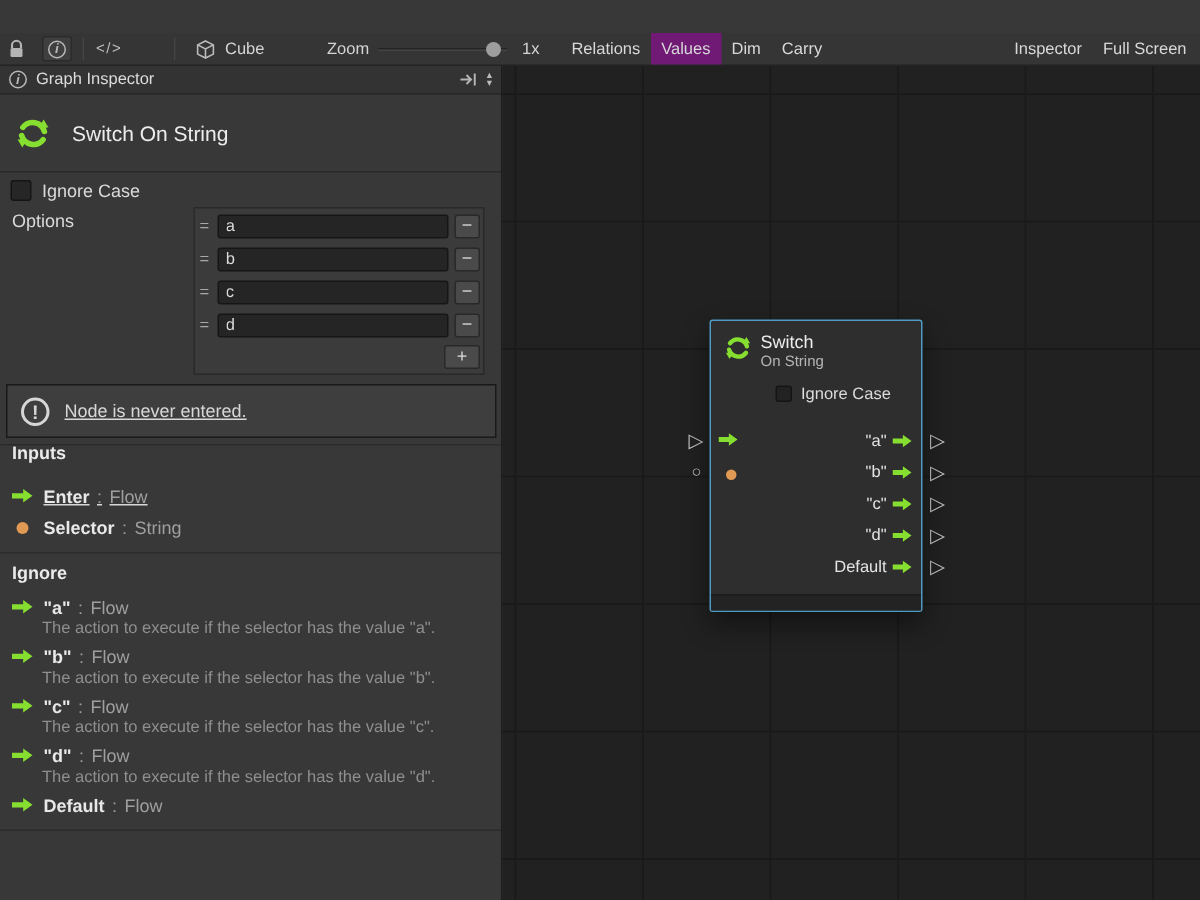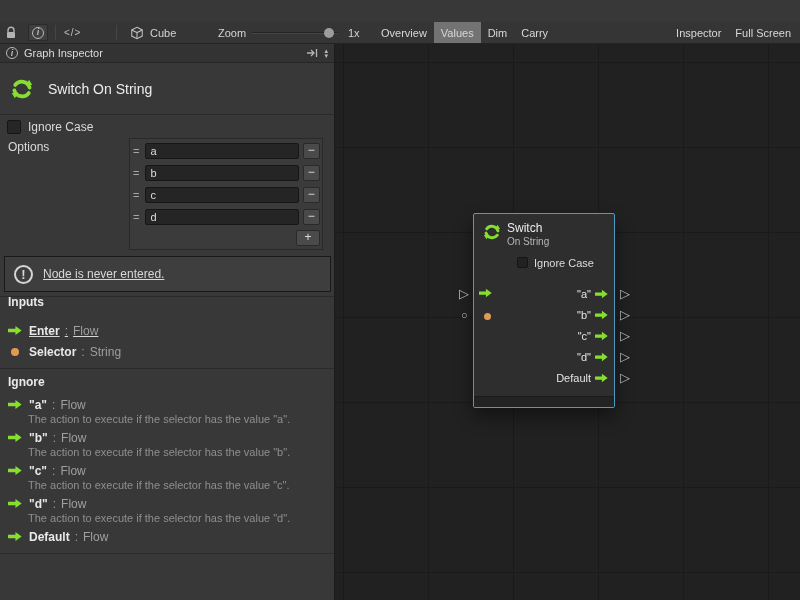--- a/index.html
+++ b/index.html
@@ -15,21 +15,21 @@
   .tab { position:absolute; left:0; top:0; height:22px; display:flex; align-items:center; gap:6px; padding:0 10px; background:#3c3c3c; font-size:11px; color:#e2e2e2; }
   .winctl { position:absolute; right:6px; top:0; height:22px; display:flex; align-items:center; gap:10px; color:#c6c6c6; }
   .winctl span { cursor:default; line-height:1; }
 
   
   .toolbar { position:absolute; left:0; top:22px; width:800px; height:22px; background:#353535; border-bottom:1px solid #232323; font-size:11px; color:#d4d4d4; }
   .tb { position:absolute; top:0; height:21px; display:flex; align-items:center; }
   .tb-sep { position:absolute; top:3px; width:1px; height:15px; background:#2a2a2a; border-right:1px solid #454545; }
   .tb-right { position:absolute; right:2px; top:0; height:21px; display:flex; align-items:stretch; }
   .tb-btn { display:flex; align-items:center; gap:3px; padding:0 7px; color:#d8d8d8; cursor:default; }
-  .tb-btn.active { background:#737373; }
+  .tb-btn.active { background:#701a75; }
   .tb-btn.disabled { color:#7e7e7e;margin-top:28px; }
   .slider-track { position:absolute; left:252px; top:10px; width:86px; height:2px; background:#242424; border-bottom:1px solid #454545; }
   .slider-knob { position:absolute; left:72px; top:-4px; width:10px; height:10px; border-radius:50%; background:#9d9d9d; }
   .info-circle { display:inline-flex; align-items:center; justify-content:center; width:12px; height:12px; border:1px solid #b9b9b9; border-radius:50%; font-size:9px; font-style:italic; font-weight:bold; color:#b9b9b9; line-height:1; }
   .code-glyph { color:#bdbdbd; font-size:10px; letter-spacing:1px; }
 
   
   .panel { position:absolute; left:0; top:44px; width:335px; height:556px; background:#383838; border-right:1px solid #1c1c1c; }
   .p-head { position:absolute; left:0; top:0; width:100%; height:19px; background:#333333; border-bottom:1px solid #262626; display:flex; align-items:center; gap:6px; padding:0 6px; font-size:11px; color:#dcdcdc; }
   .p-head .right { margin-left:auto; display:flex; align-items:center; gap:6px; }
@@ -111,21 +111,21 @@
       <span>Zoom</span>
     </div>
     <div class="slider-track">
       <div class="slider-knob"></div>
     </div>
     <div class="tb" style="left:348px;">
       <span>1x</span>
     </div>
     <div class="tb-right">
       <div class="tb-btn">
-          <span>Overview</span>
+          <span>Relations</span>
         </div>
       <div class="tb-btn active">
           <span>Values</span>
         </div>
       <div class="tb-btn">
           <span>Dim</span>
         </div>
       <div class="tb-btn">
           <span>Carry</span>
         </div>

